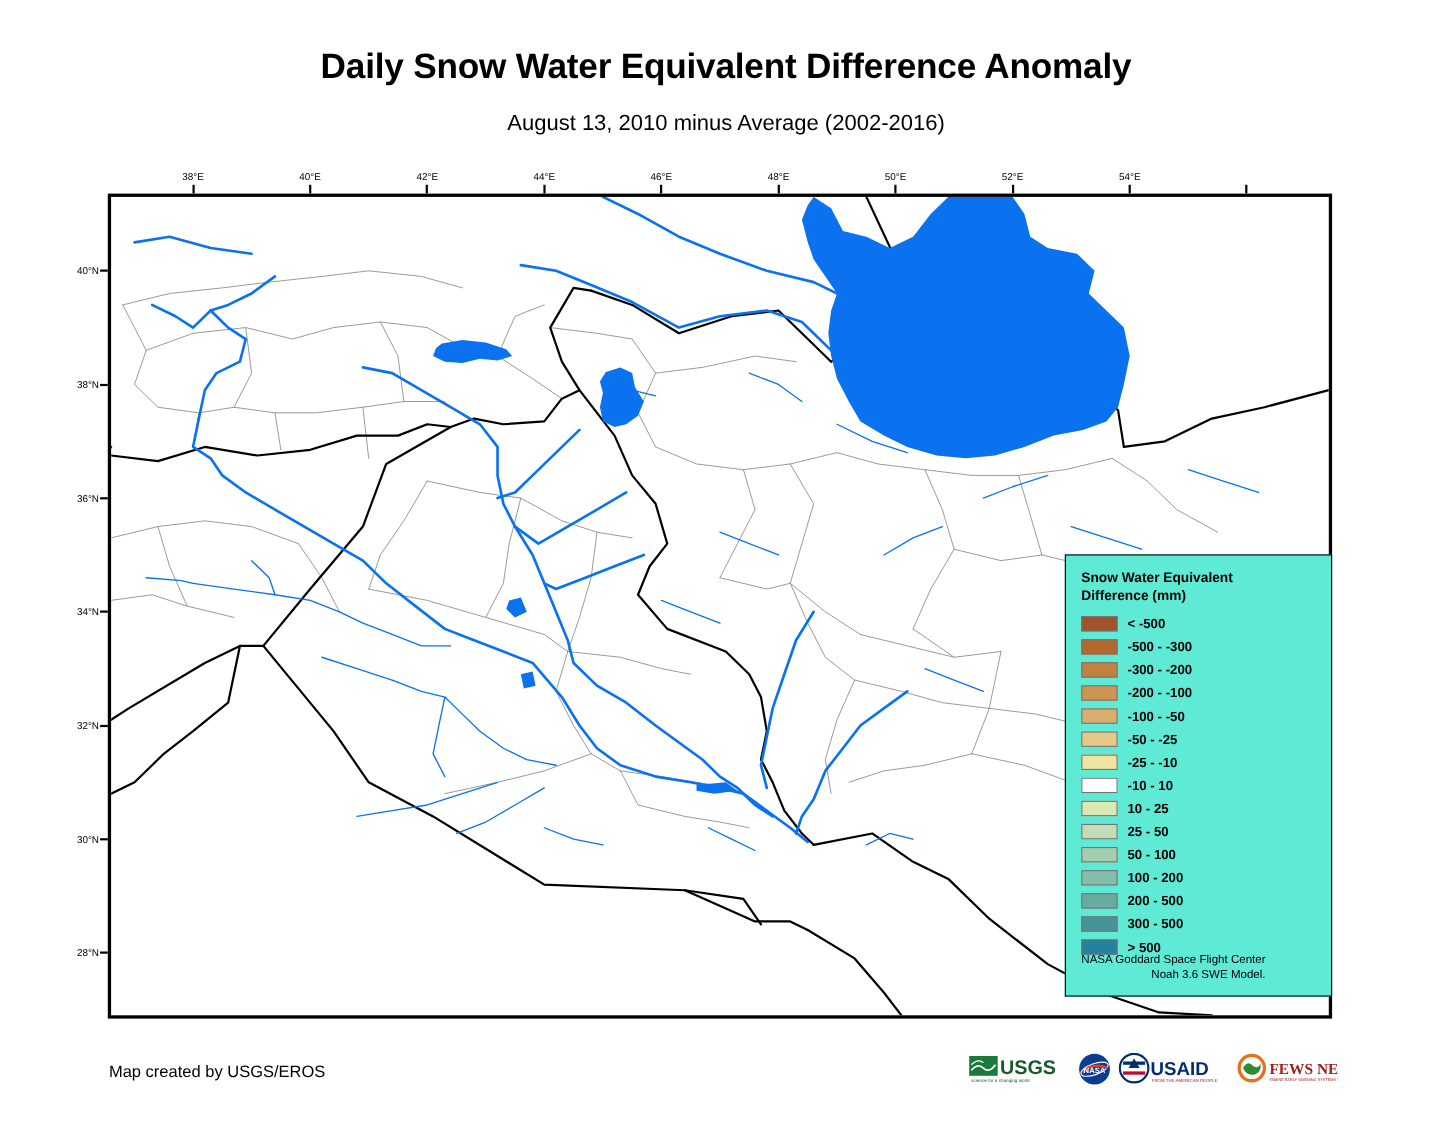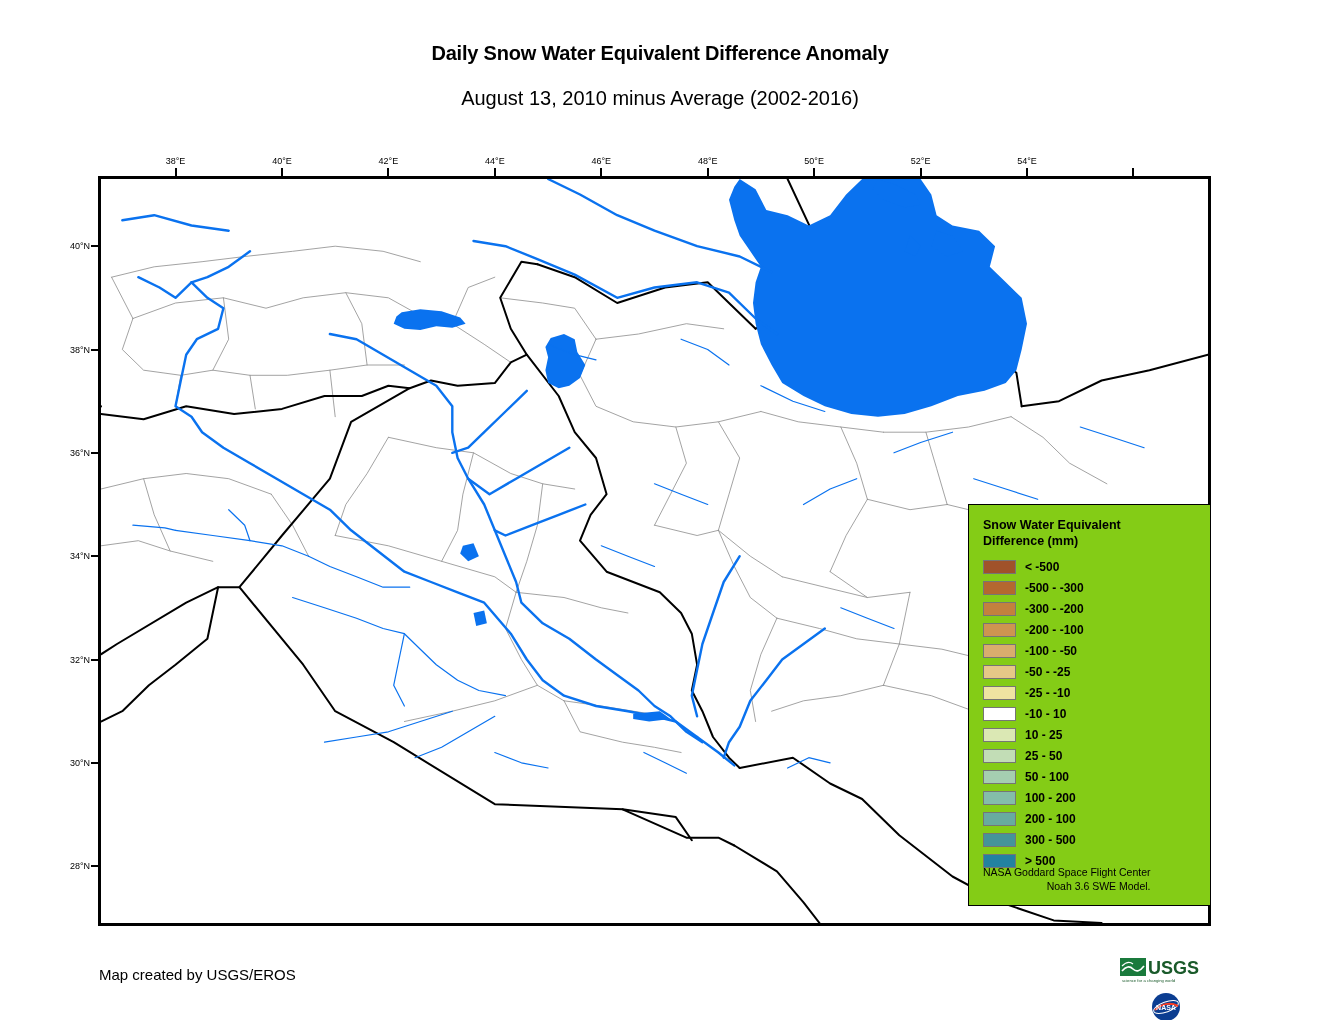--- a/index.html
+++ b/index.html
@@ -10,21 +10,21 @@
   body {
     width: 1320px; height: 1020px;
     position: relative;
     font-family: "Liberation Sans", sans-serif;
     overflow: hidden;
   }
 
   
   #title-block { position: absolute; top: 0; left: 0; width: 1320px; text-align: center; }
   #main-title {
-    font-size: 20px; font-weight: bold; color: #000;
+    font-size: 32px; font-weight: bold; color: #000;
     margin-top: 42px; letter-spacing: -0.2px;
   }
   #sub-title {
     font-size: 20px; font-weight: normal; color: #000;
     margin-top: 22px;
   }
 
   
   #map-frame {
     position: absolute;
@@ -44,21 +44,21 @@
   .lon-lab { transform: translateX(-50%); }
   .lat-lab { transform: translateY(-50%); text-align: right; }
   .tick { position: absolute; background: #000; }
   .lon-tick { width: 2px; height: 8px; transform: translateX(-1px); }
   .lat-tick { height: 2px; width: 8px; transform: translateY(-1px); }
 
   
   #legend {
     position: absolute; left: 968px; top: 504px;
     width: 243px; height: 402px;
-    background: #84cc16; border: 1px solid #000;
+    background: #5eead4; border: 1px solid #000;
     padding: 12px 0 0 14px;
     z-index: 20;
   }
   #legend-title {
     font-size: 12.5px; font-weight: bold; color: #000;
     line-height: 1.30; margin: 0 0 7px 0; width: 185px;
   }
   .legend-row { display: flex; align-items: center; height: 21px; }
   .swatch {
     width: 33px; height: 14px; border: 1.5px solid #757575;
@@ -71,21 +71,21 @@
   }
   #legend-note div { white-space: nowrap; text-align: right; }
 
   
   #footer-credit {
     position: absolute; left: 99px; top: 966px;
     font-size: 15px; color: #000;
   }
   #logo-bar {
     position: absolute; right: 104px; top: 955px;
-    display: flex; align-items: center; gap: 7px; height: 34px; flex-direction: column;
+    display: flex; align-items: center; gap: 7px; height: 34px;
   }
   .logo { height: 30px; display: flex; align-items: center; }
   .logo svg { display: block; }
 </style>
 </head>
 <body>
 
 <div id="title-block">
   <div id="main-title">Daily Snow Water Equivalent Difference Anomaly</div>
   <div id="sub-title">August 13, 2010 minus Average (2002-2016)</div>
@@ -296,21 +296,21 @@
       <div class="legend-row">
         <div class="swatch" style="background: rgb(165, 206, 177);"></div>
         <div class="legend-label">50 - 100</div>
       </div>
       <div class="legend-row">
         <div class="swatch" style="background: rgb(132, 189, 169);"></div>
         <div class="legend-label">100 - 200</div>
       </div>
       <div class="legend-row">
         <div class="swatch" style="background: rgb(104, 171, 159);"></div>
-        <div class="legend-label">200 - 100</div>
+        <div class="legend-label">200 - 500</div>
       </div>
       <div class="legend-row">
         <div class="swatch" style="background: rgb(69, 148, 154);"></div>
         <div class="legend-label">300 - 500</div>
       </div>
       <div class="legend-row">
         <div class="swatch" style="background: rgb(35, 130, 160);"></div>
         <div class="legend-label">&gt; 500</div>
       </div>
     </div>

